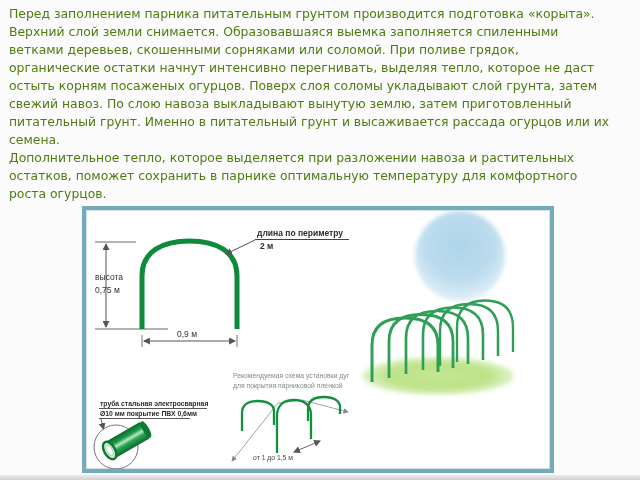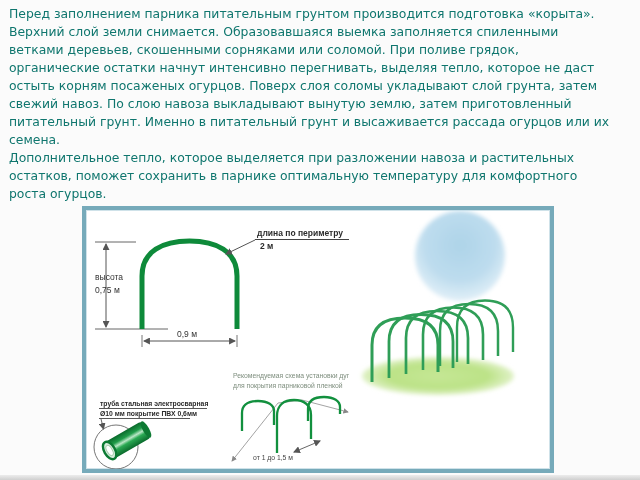--- a/index.html
+++ b/index.html
@@ -9,21 +9,21 @@
     overflow:hidden;
     background:#fbfbfb;
     font-family:"DejaVu Sans", sans-serif;
   }
   .article-text {
     position:absolute;
     left:9px; top:5px;
     width:630px;
     font-size:12.4px;
     line-height:18px;
-    color:#0f766e;
+    color:#4d7c0f;
     white-space:pre;
   }
   .diagram {
     position:absolute;
     left:82px; top:206px;
     width:472px; height:267px;
     margin:0;
     background:#ffffff;
     border:4px solid #76aaba;
     box-sizing:border-box;

